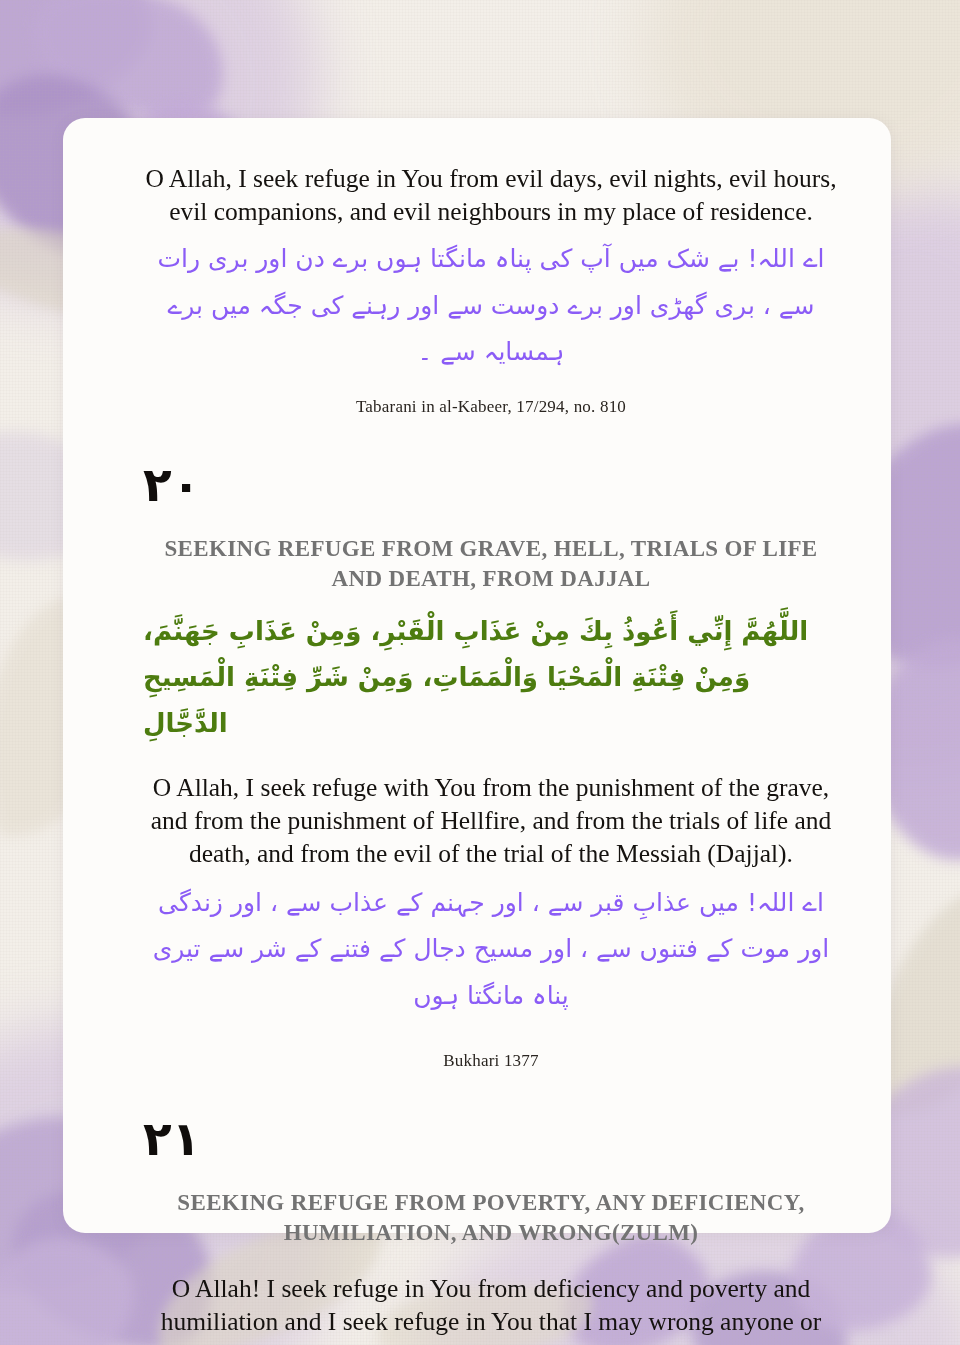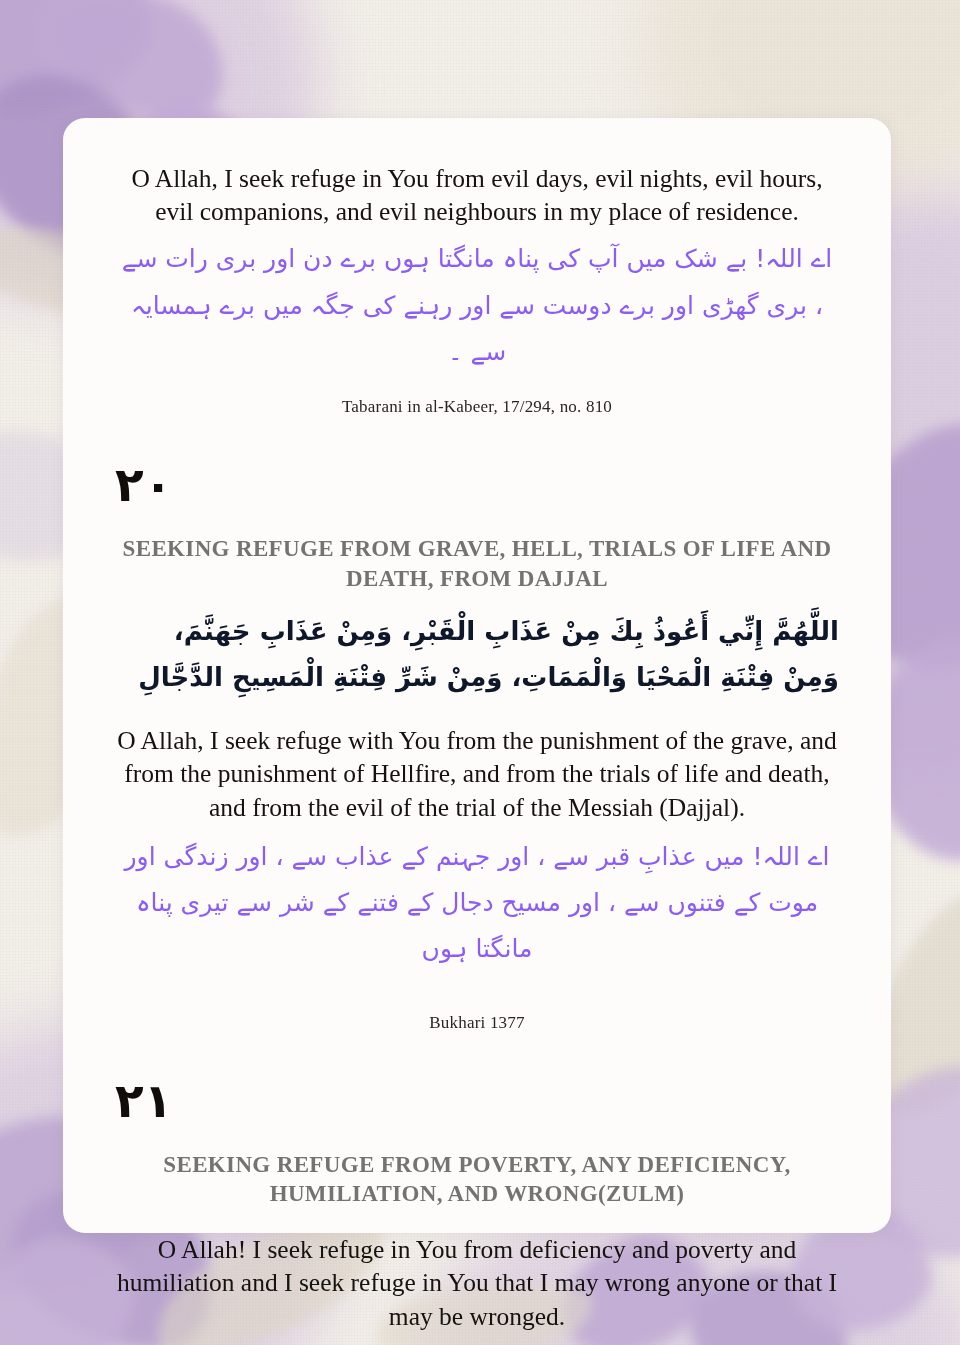--- a/index.html
+++ b/index.html
@@ -53,21 +53,21 @@
   
   #card {
     position: absolute;
     left: 63px;
     top: 118px;
     width: 828px;
     height: 1115px;
     background: #fdfcfa;
     border-radius: 22px;
     box-shadow: 0 2px 14px rgba(120,110,130,.10);
-    padding: 44px 52px 0 52px;
+    padding: 44px 52px 0 80px;
   }
 
   .eng {
     font-family: "Liberation Serif", serif;
     font-size: 25.5px;
     line-height: 1.30;
     text-align: center;
     color: #15120f;
   }
 
@@ -79,23 +79,23 @@
     text-align: center;
     color: #8b5cf6;
     margin-top: 8px;
   }
 
   .arabic {
     font-family: "DejaVu Sans", sans-serif;
     direction: rtl;
     font-size: 26px;
     line-height: 1.78;
-    text-align: right;
+    text-align: left;
     font-weight: bold;
-    color: #0f172a;
+    color: #4d7c0f;
   }
 
   .source {
     font-family: "Liberation Serif", serif;
     font-size: 17px;
     text-align: center;
     color: #2a2520;
     letter-spacing: .2px;
   }
 
@@ -118,21 +118,21 @@
     color: #737373;
   }
 
   
   .sec-top-source   { margin-top: 22px; }
   .sec-number       { margin-top: 44px; }
   .sec-title        { margin-top: 26px; }
   .sec-arabic       { margin-top: 14px; }
   .sec-eng          { margin-top: 24px; }
   .sec-urdu         { margin-top: 10px; }
-  .sec-source       { margin-top: 40px; }
+  .sec-source       { margin-top: 32px; }
 </style>
 </head>
 <body>
 
 <div id="bg-layer">
 
   <div class="wash" style="left:-160px;top:-130px;width:480px;height:430px;background:#cdb8dd;opacity:.55;"></div>
   <div class="wash" style="left:700px;top:180px;width:420px;height:600px;background:#c6aedb;opacity:.50;"></div>
   <div class="wash" style="left:-140px;top:1020px;width:480px;height:420px;background:#c9b4dc;opacity:.50;"></div>
   <div class="wash" style="left:420px;top:1190px;width:560px;height:320px;background:#c9b3dd;opacity:.45;"></div>

